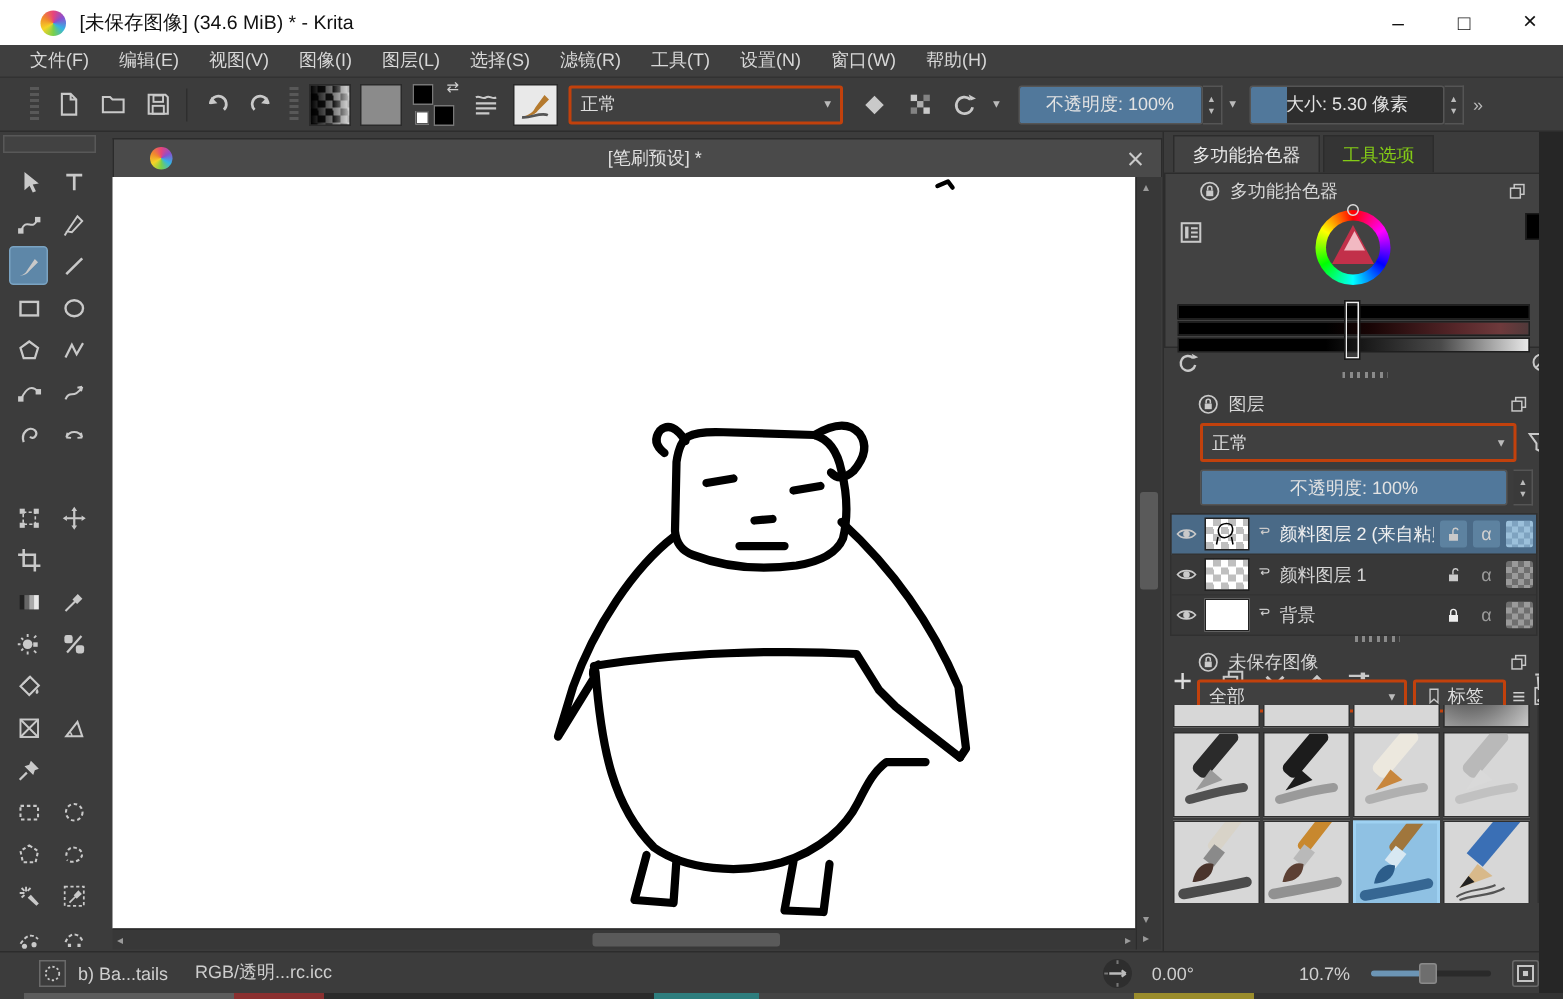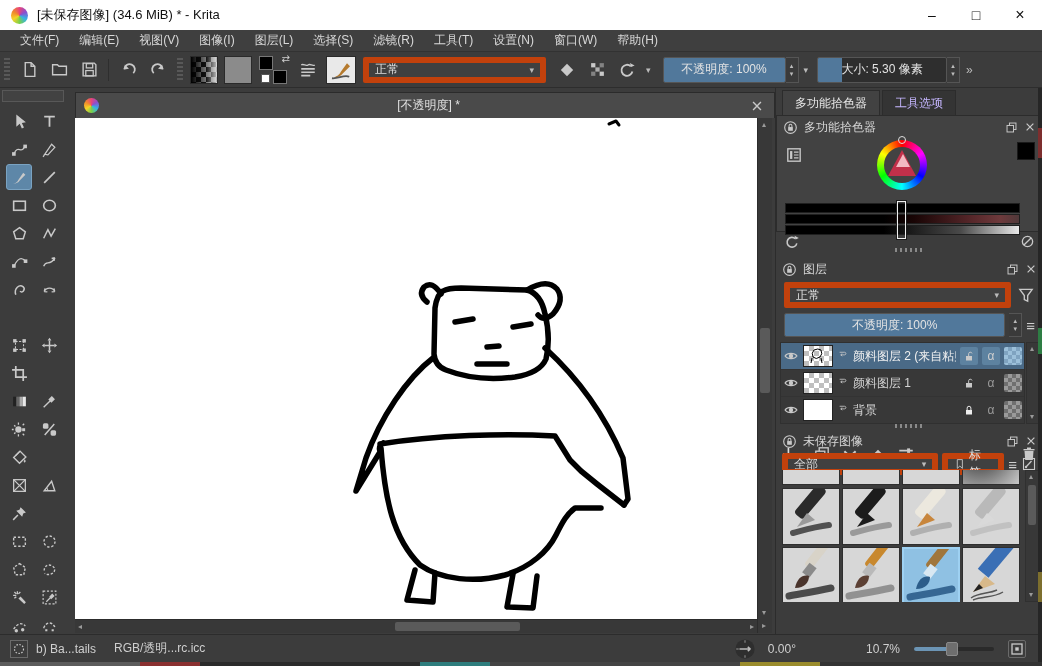--- a/index.html
+++ b/index.html
@@ -1,18 +1,18 @@
 <!DOCTYPE html>
 <html><head>
 <meta charset="utf-8">
 <style>
   html,body{margin:0;padding:0;background:#222;}
   *{box-sizing:border-box;font-family:"Liberation Sans","DejaVu Sans",sans-serif;}
   #app{position:relative;width:1042px;height:666px;background:#3c3c3c;overflow:hidden;color:#d4d4d4;font-size:12px;}
-  .abs{position:absolute;}
+  .abs{position:absolute;padding-left:16px;}
   .icon{display:inline-flex;align-items:center;justify-content:center;color:#c9c9c9;}
   .icon svg{display:block;}
   
   .titlebar{left:0;top:0;width:1042px;height:30px;background:#ffffff;color:#111;display:flex;align-items:center;}
   .krita-logo{width:17px;height:17px;border-radius:50%;background:conic-gradient(#e8447b,#8a4fd0,#34b4e4,#7ad04a,#f5d327,#f08a2c,#e8447b);margin:0 9px 0 11px;}
   .win-btn{width:44px;height:30px;display:flex;align-items:center;justify-content:center;color:#111;font-size:14px;}
   
   .menubar{left:0;top:30px;width:1042px;height:22px;background:#3f3f3f;display:flex;align-items:center;padding-left:10px;gap:0;border-bottom:1px solid #323232;}
   .menu-item{padding:0 10px;color:#d8d8d8;font-size:12px;}
   
@@ -22,21 +22,21 @@
   .tb-sep{width:1px;height:22px;background:#2e2e2e;margin:0 4px;}
   .chip{width:28px;height:28px;border:1px solid #2a2a2a;margin:0 3px;}
   .chip-gradient{background:repeating-conic-gradient(#111 0 25%,#777 0 50%) 0 0/10px 10px, linear-gradient(90deg,#000,#ddd);background-blend-mode:overlay;}
   .chip-pattern{background:#8b8b8b;}
   .fgbg{width:30px;height:28px;position:relative;margin:0 4px;}
   .fgbg .fg{position:absolute;left:0;top:0;width:14px;height:14px;background:#000;border:1px solid #777;}
   .fgbg .bg2{position:absolute;right:2px;bottom:0;width:14px;height:14px;background:#000;border:1px solid #777;}
   .fgbg .wh{position:absolute;left:2px;bottom:1px;width:9px;height:9px;background:#fff;border:1px solid #555;}
   .fgbg .swap{position:absolute;right:-1px;top:-3px;font-size:10px;color:#cfcfcf;}
   .preset-chip{width:30px;height:28px;background:#e9e9e9;border:1px solid #2a2a2a;display:flex;align-items:center;justify-content:center;margin:0 3px;}
-  .dd{height:26px;background:#404040;border:6px solid #c2410c;border-radius:2px;display:flex;align-items:center;padding:0 6px;color:#ddd;position:relative;}
+  .dd{height:26px;background:#404040;border:2px solid #c2410c;border-radius:2px;display:flex;align-items:center;padding:0 6px;color:#ddd;position:relative;}
   .dd .arr{position:absolute;right:6px;color:#bbb;font-size:9px;}
   .slider-widget{height:26px;border:1px solid #555;border-radius:2px;background:#2e2e2e;position:relative;display:flex;align-items:center;justify-content:center;color:#e3e3e3;overflow:hidden;}
   .slider-fill{position:absolute;left:0;top:0;bottom:0;background:#51789b;}
   .slider-label{position:relative;z-index:2;font-size:12px;}
   .spin{width:13px;height:26px;display:flex;flex-direction:column;align-items:center;justify-content:center;font-size:7px;color:#bbb;border:1px solid #555;border-left:none;background:#3a3a3a;}
   
   .toolbox{left:0;top:88px;width:68px;bottom:32px;background:#3c3c3c;}
   .toolbox-header{position:absolute;left:2px;top:2px;width:62px;height:12px;border:1px solid #585858;background:#424242;}
   .toolgrid{position:absolute;left:6px;top:20px;display:grid;grid-template-columns:26px 26px;grid-auto-rows:26px;gap:2px 4px;}
   .tool{width:26px;height:26px;display:flex;align-items:center;justify-content:center;border-radius:3px;color:#c9c9c9;}
@@ -48,21 +48,21 @@
   .doc-title{left:75px;top:92px;width:700px;height:26px;background:#4a4a4a;display:flex;align-items:center;border:1px solid #2b2b2b;border-bottom:none;}
   .doc-title .t{flex:1;text-align:center;color:#e0e0e0;font-size:12px;}
   .canvas-white{left:75px;top:118px;width:682px;height:501px;background:#fff;}
   .vscroll{left:757px;top:118px;width:15px;height:515px;background:#383838;border-left:1px solid #2c2c2c;}
   .hscroll{left:75px;top:619px;width:682px;height:14px;background:#383838;border-top:1px solid #2c2c2c;}
   .scroll-thumb{position:absolute;background:#5a5a5a;border-radius:2px;}
   .scroll-arrow{position:absolute;color:#9a9a9a;font-size:8px;line-height:8px;}
   
   .dock{left:775px;top:88px;width:267px;bottom:32px;background:#3c3c3c;border-left:1px solid #2c2c2c;}
   .dock-tabs{position:absolute;left:0;top:2px;height:25px;display:flex;gap:2px;padding-left:6px;}
-  .dtab{padding:4px 12px;font-size:12px;border:1px solid #2c2c2c;border-bottom:none;background:#343434;color:#c4b5fd;}
+  .dtab{padding:4px 12px;font-size:12px;border:1px solid #2c2c2c;border-bottom:none;background:#343434;color:#84cc16;}
   .dtab.active{background:#424242;color:#e8e8e8;}
   .panel-head{display:flex;align-items:center;height:22px;padding:0 6px;gap:6px;color:#d6d6d6;}
   .panel-head .sp{flex:1;}
   .gradbar{height:10px;border:1px solid #1f1f1f;}
   .vhandle{position:absolute;width:9px;border:1px solid #efefef;background:transparent;outline:1px solid #1a1a1a;}
   .dots-handle{height:4px;width:30px;margin:2px auto;background:repeating-linear-gradient(to right,#8a8a8a 0 2px,transparent 2px 5px);}
   .layer-row{display:flex;align-items:center;height:27px;border-bottom:1px solid #333;gap:4px;padding:0 2px;}
   .layer-row.sel{background:#4a6a87;}
   .layer-thumb{width:30px;height:22px;border:1px solid #222;background:repeating-conic-gradient(#bfbfbf 0 25%,#fff 0 50%) 0 0/10px 10px;}
   .mini-chip{width:18px;height:18px;display:flex;align-items:center;justify-content:center;border-radius:2px;font-size:12px;color:#cfcfcf;}
@@ -506,21 +506,21 @@
             </svg>
           </span>
         </div>
       <div class="tool-gap"></div>
 
     </div>
   </div>
 
   <div class="abs doc-title">
     <div class="krita-logo" style="width:15px;height:15px;margin:0 8px;"></div>
-    <div class="t">[不透明度]  *</div>
+    <div class="t">[笔刷预设]  *</div>
     <span class="icon" style="width:14px;height:14px;margin-right:10px;">
         <svg viewBox="0 0 16 16" width="100%" height="100%">
           <path d="M3.5 3.5 L12.5 12.5 M12.5 3.5 L3.5 12.5" stroke="currentColor" stroke-width="1.6"></path>
         </svg>
       </span>
   </div>
 
   <div class="abs canvas-white">
     <svg width="682" height="501" viewBox="0 0 682 501">
       <g fill="none" stroke="#000" stroke-width="5.5" stroke-linecap="round" stroke-linejoin="round">

